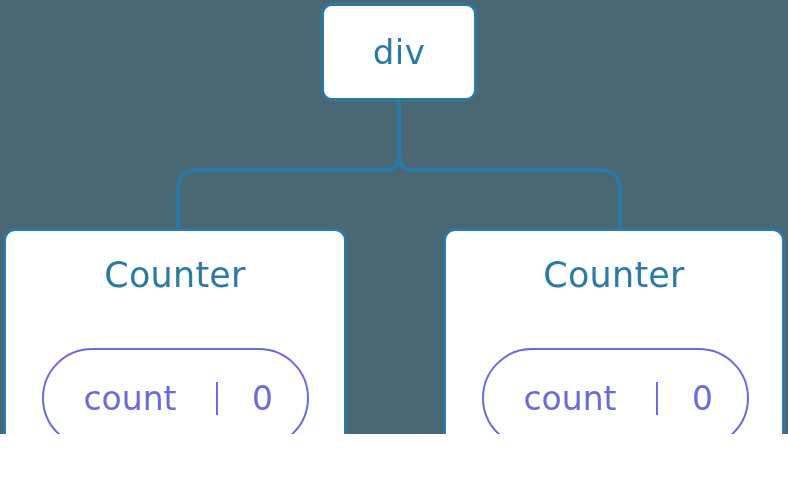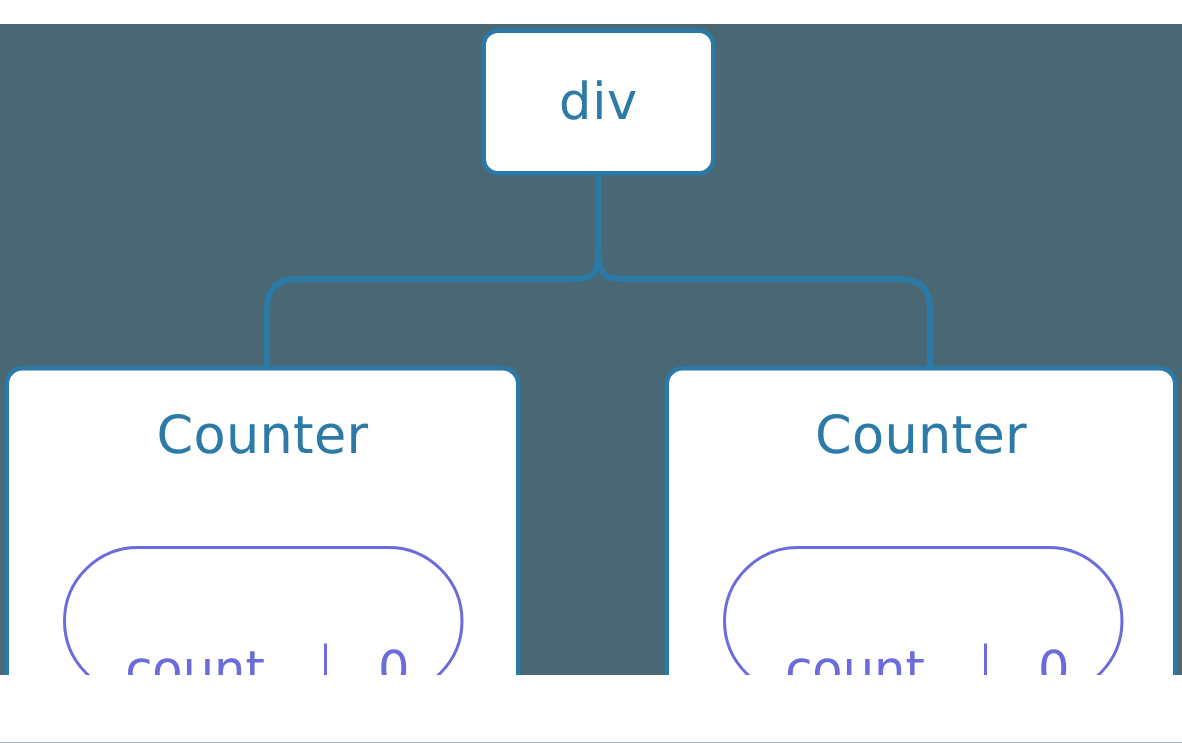--- a/index.html
+++ b/index.html
@@ -11,21 +11,20 @@
     height: 495px;
     overflow: hidden;
     font-family: "DejaVu Sans", sans-serif;
   }
   #stage {
     position: relative;
     width: 788px;
     height: 434px;
     background: #4a6874;
     overflow: hidden;
-    margin-top: 16px;
   }
   #connectors {
     position: absolute;
     left: 0;
     top: 0;
     width: 788px;
     height: 495px;
     pointer-events: none;
   }
 
@@ -78,21 +77,21 @@
 
   
   .pill {
     position: absolute;
     top: 348px;
     height: 100px;
     box-sizing: border-box;
     border: 2px solid #6b6bdb;
     border-radius: 50px;
     display: flex;
-    align-items: flex-end;
+    align-items: center;
     background: transparent;
   }
   .pill-left  { left: 42px;  width: 267px; }
   .pill-right { left: 482px; width: 267px; }
 
   .pill-key {
     flex: 0 0 172px;
     display: flex;
     align-items: center;
     justify-content: center;

